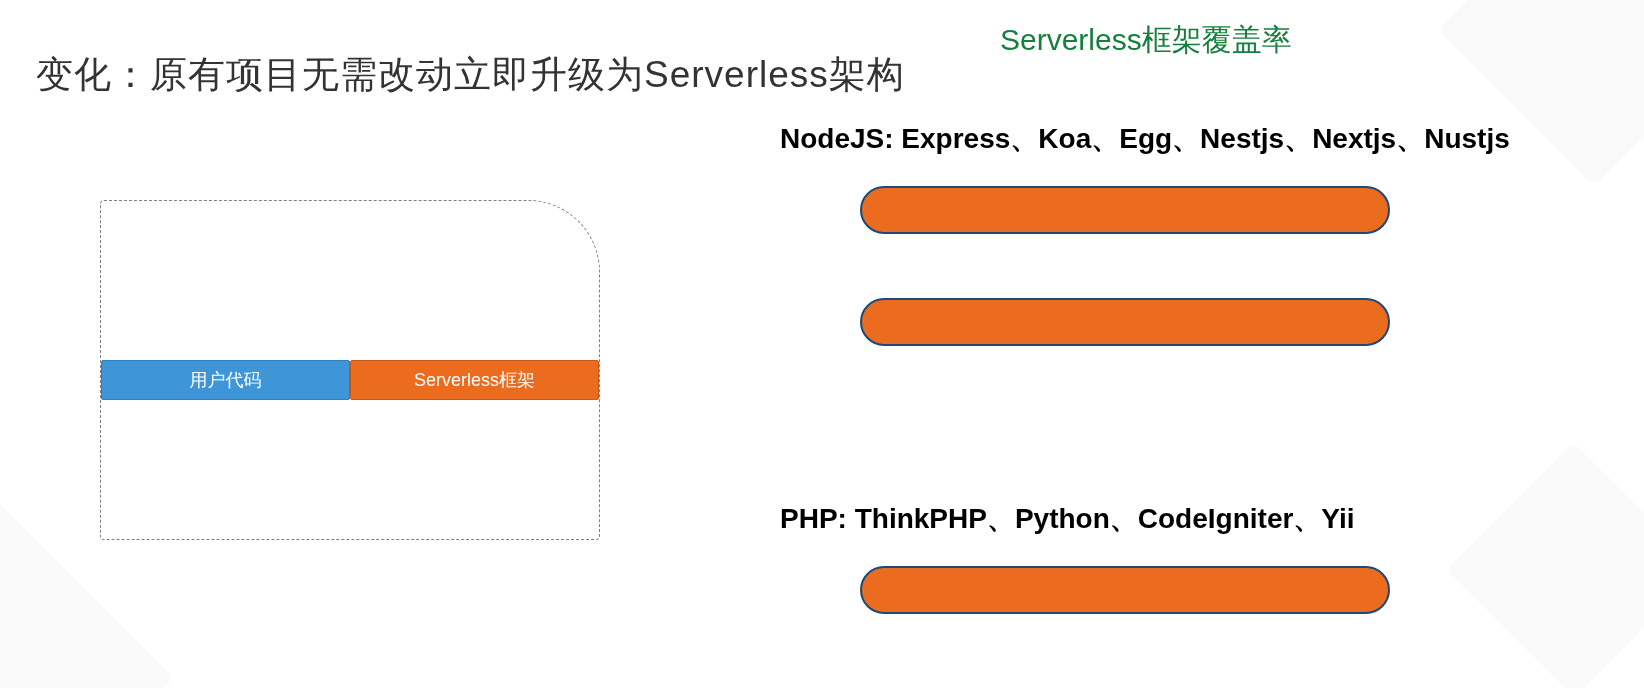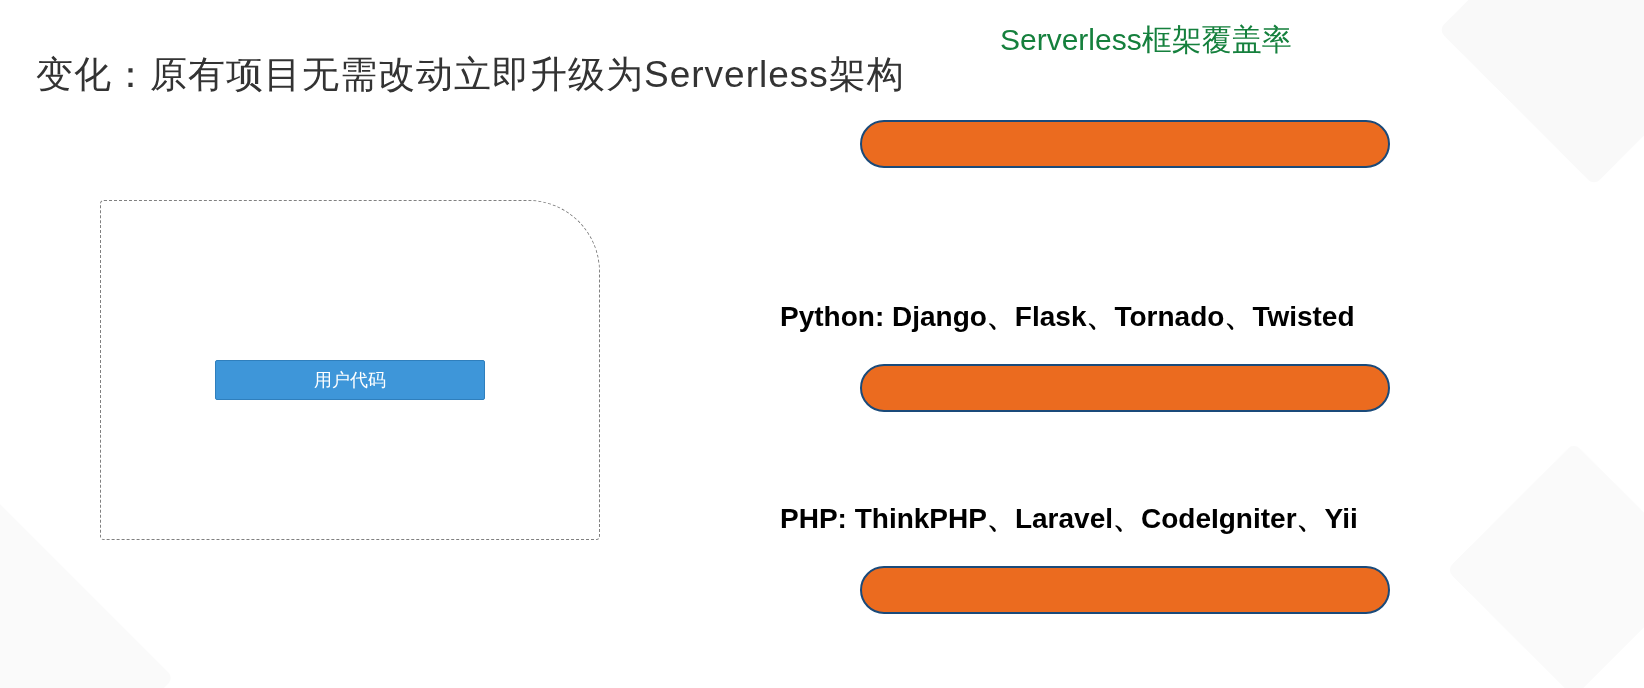--- a/index.html
+++ b/index.html
@@ -99,29 +99,30 @@
 <body>
 
 <div class="bg-deco deco1"></div>
 <div class="bg-deco deco2"></div>
 <div class="bg-deco deco3"></div>
 
 <div class="left-title">变化：原有项目无需改动立即升级为Serverless架构</div>
 
 <div class="arch-box">
   <div class="arch-layer layer-blue">用户代码</div>
+  <div class="arch-layer layer-orange">Serverless框架</div>
 </div>
 
 <div class="right-title">Serverless框架覆盖率</div>
 
 <div class="framework-group fg1">
+  <div class="framework-label">NodeJS: Express、Koa、Egg、Nestjs、Nextjs、Nustjs</div>
   <div class="framework-bar"></div>
 </div>
 
 <div class="framework-group fg2">
-  <div class="framework-label">Python: Django、Flask、Tornado、Twisted</div>
   <div class="framework-bar"></div>
 </div>
 
 <div class="framework-group fg3">
-  <div class="framework-label">PHP: ThinkPHP、Laravel、CodeIgniter、Yii</div>
+  <div class="framework-label">PHP: ThinkPHP、Python、CodeIgniter、Yii</div>
   <div class="framework-bar"></div>
 </div>
 
 </body></html>

